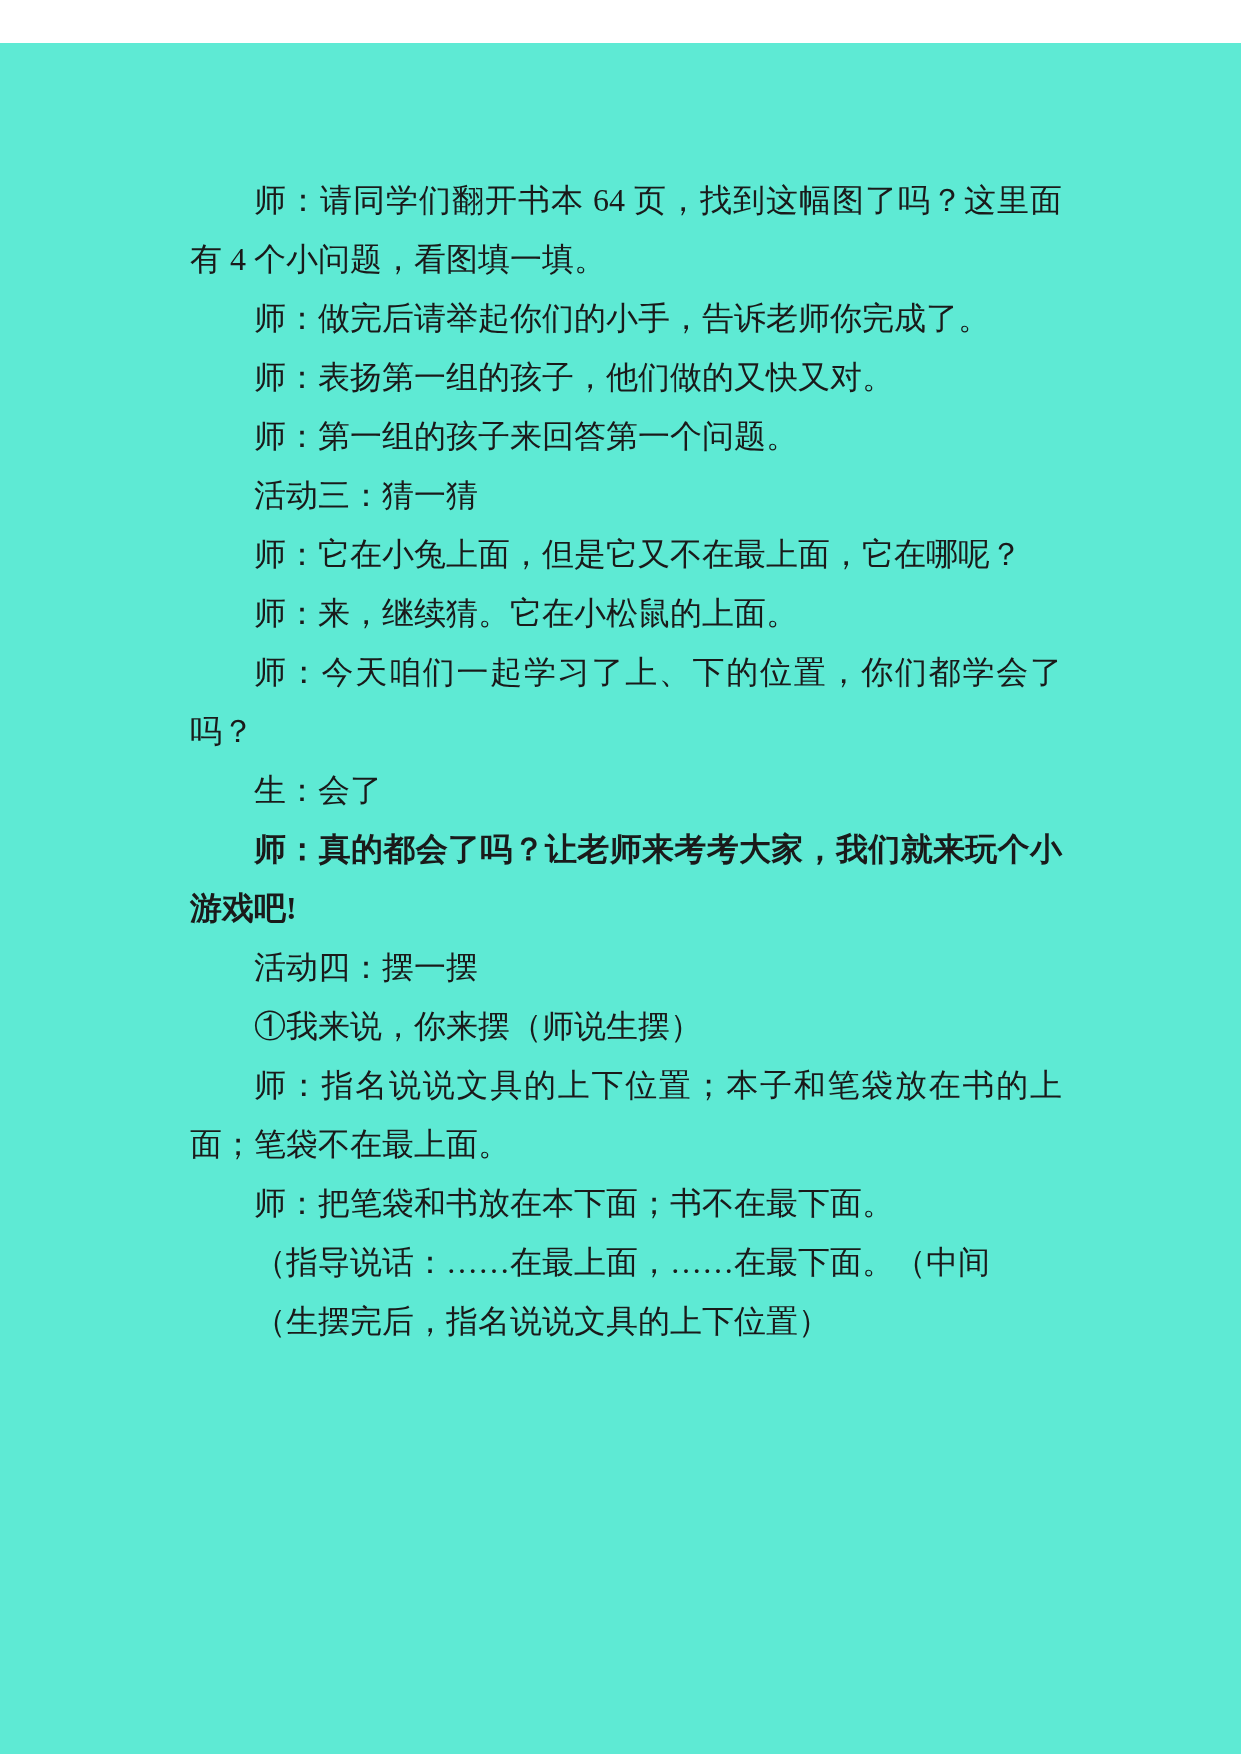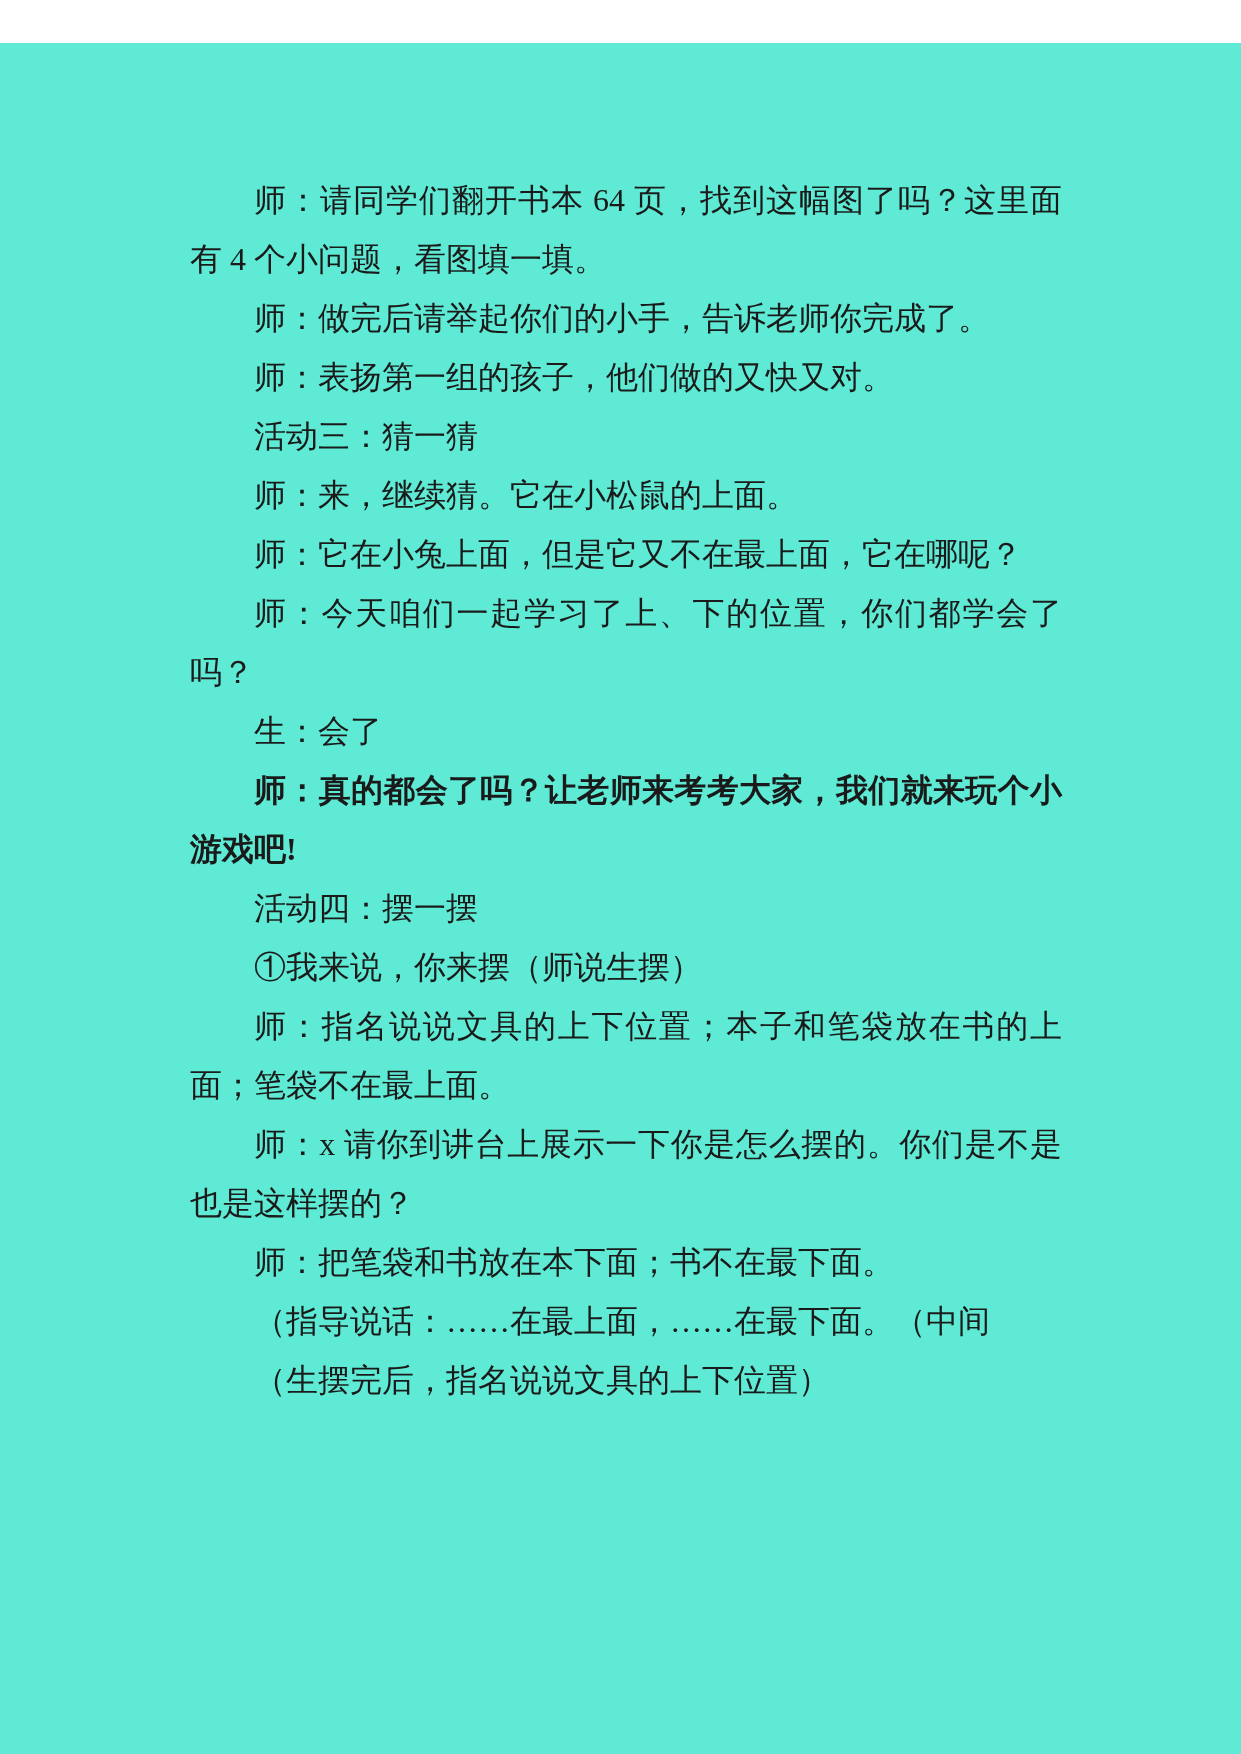--- a/index.html
+++ b/index.html
@@ -34,27 +34,27 @@
   }
 </style>
 </head>
 <body>
 
 <div class="page" style="background: #5eead4; margin-top: 43px;">
   <div class="doc-body">
       <p class="para" style="color: rgb(26, 26, 26);">师：请同学们翻开书本 64 页，找到这幅图了吗？这里面有 4 个小问题，看图填一填。</p>
       <p class="para" style="color: rgb(26, 26, 26);">师：做完后请举起你们的小手，告诉老师你完成了。</p>
       <p class="para" style="color: rgb(26, 26, 26);">师：表扬第一组的孩子，他们做的又快又对。</p>
+      <p class="para" style="color: rgb(26, 26, 26);">师：第一组的孩子来回答第一个问题。</p>
       <p class="para" style="color: rgb(26, 26, 26);">活动三：猜一猜</p>
+      <p class="para" style="color: rgb(26, 26, 26);">师：它在小兔上面，但是它又不在最上面，它在哪呢？</p>
       <p class="para" style="color: rgb(26, 26, 26);">师：来，继续猜。它在小松鼠的上面。</p>
-      <p class="para" style="color: rgb(26, 26, 26);">师：它在小兔上面，但是它又不在最上面，它在哪呢？</p>
       <p class="para" style="color: rgb(26, 26, 26);">师：今天咱们一起学习了上、下的位置，你们都学会了吗？</p>
       <p class="para" style="color: rgb(26, 26, 26);">生：会了</p>
       <p class="para" style="color: rgb(26, 26, 26); font-weight: bold;">师：真的都会了吗？让老师来考考大家，我们就来玩个小游戏吧!</p>
       <p class="para" style="color: rgb(26, 26, 26);">活动四：摆一摆</p>
       <p class="para" style="color: rgb(26, 26, 26);">①我来说，你来摆（师说生摆）</p>
       <p class="para" style="color: rgb(26, 26, 26);">师：指名说说文具的上下位置；本子和笔袋放在书的上面；笔袋不在最上面。</p>
-      <p class="para" style="color: rgb(26, 26, 26);">师：x 请你到讲台上展示一下你是怎么摆的。你们是不是也是这样摆的？</p>
       <p class="para" style="color: rgb(26, 26, 26);">师：把笔袋和书放在本下面；书不在最下面。</p>
       <p class="para" style="color: rgb(26, 26, 26);">（指导说话：……在最上面，……在最下面。（中间</p>
       <p class="para" style="color: rgb(26, 26, 26);">（生摆完后，指名说说文具的上下位置）</p>
     </div>
 </div>
 
 </body></html>

